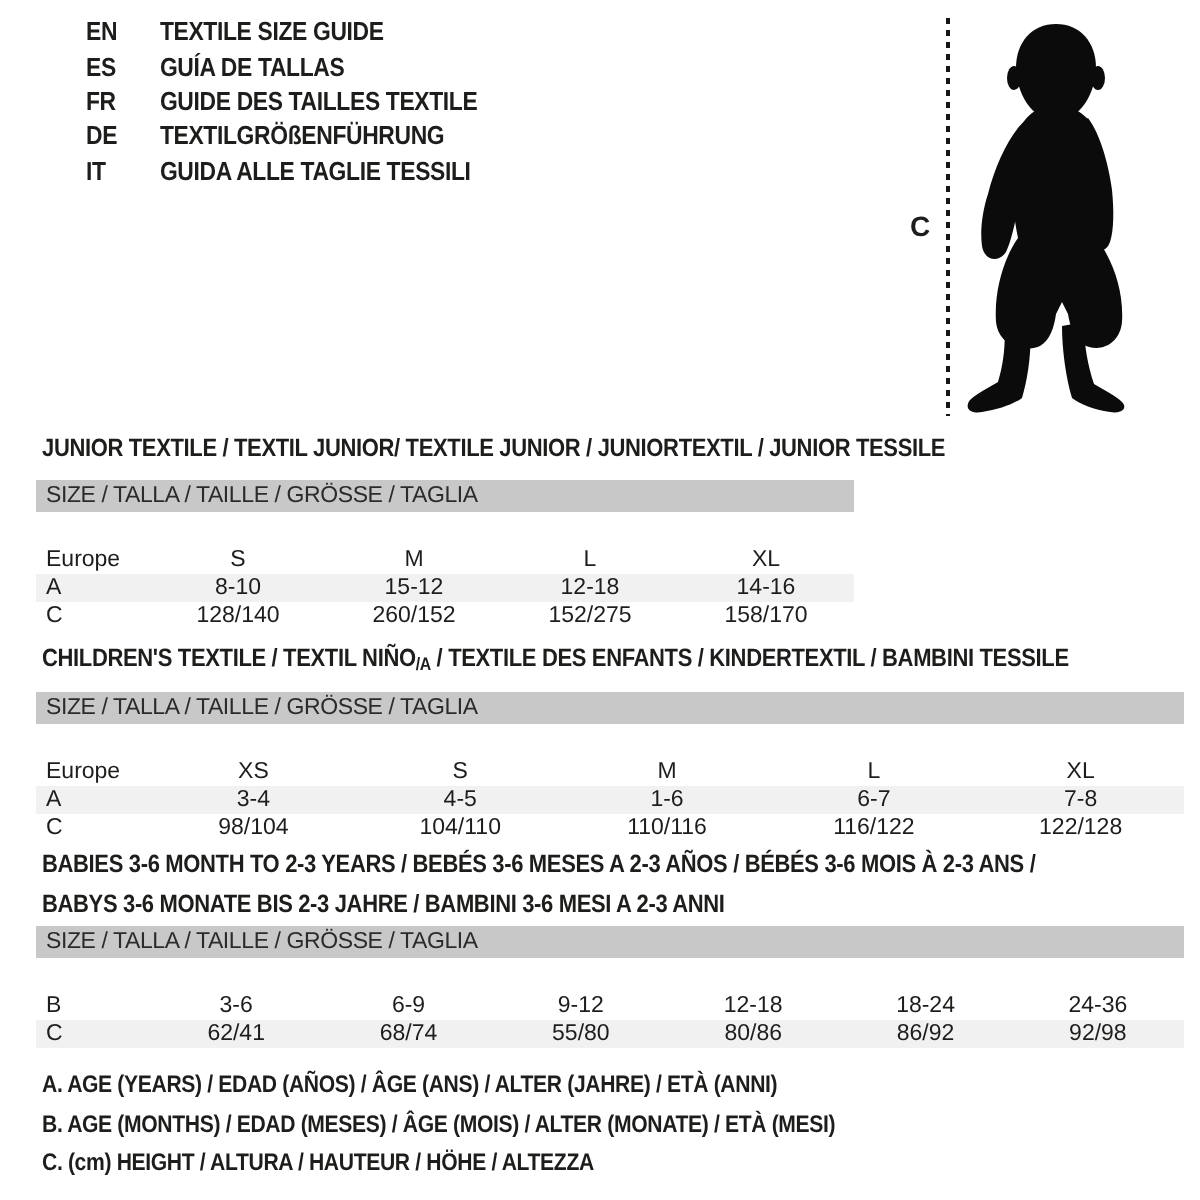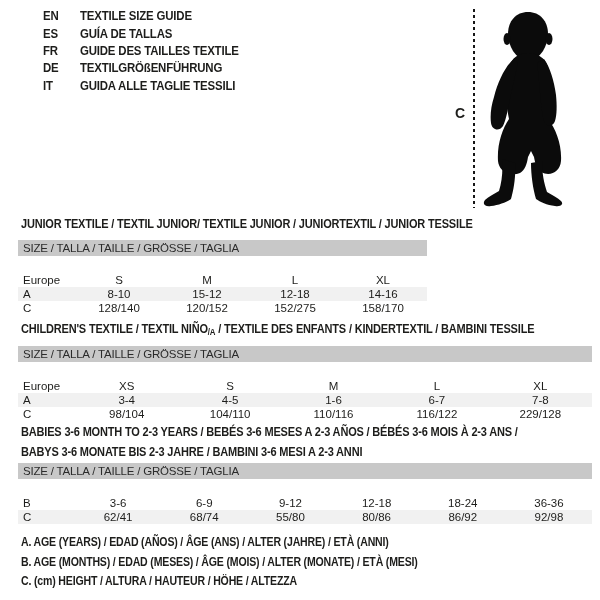--- a/index.html
+++ b/index.html
@@ -104,21 +104,21 @@
     <div class="trow stripe">
       <span class="c0">A</span>
       <span class="c">8-10</span>
       <span class="c">15-12</span>
       <span class="c">12-18</span>
       <span class="c">14-16</span>
     </div>
     <div class="trow">
       <span class="c0">C</span>
       <span class="c">128/140</span>
-      <span class="c">120/152</span>
+      <span class="c">260/152</span>
       <span class="c">152/275</span>
       <span class="c">158/170</span>
     </div>
   </div>
 
   <div class="sec-title" id="title-2"><span>CHILDREN'S TEXTILE / TEXTIL NIÑO</span><span class="sub-a">/A</span><span> / TEXTILE DES ENFANTS / KINDERTEXTIL / BAMBINI TESSILE</span></div>
   <div class="table" id="t2">
     <div class="band">SIZE / TALLA / TAILLE / GRÖSSE / TAGLIA</div>
     <div class="trow">
       <span class="c0">Europe</span>
@@ -135,38 +135,38 @@
       <span class="c">1-6</span>
       <span class="c">6-7</span>
       <span class="c">7-8</span>
     </div>
     <div class="trow">
       <span class="c0">C</span>
       <span class="c">98/104</span>
       <span class="c">104/110</span>
       <span class="c">110/116</span>
       <span class="c">116/122</span>
-      <span class="c">229/128</span>
+      <span class="c">122/128</span>
     </div>
   </div>
 
   <div class="sec-title" id="title-3">
     <div>BABIES 3-6 MONTH TO 2-3 YEARS / BEBÉS 3-6 MESES A 2-3 AÑOS / BÉBÉS 3-6 MOIS À 2-3 ANS /</div>
     <div>BABYS 3-6 MONATE BIS 2-3 JAHRE / BAMBINI 3-6 MESI A 2-3 ANNI</div>
   </div>
   <div class="table" id="t3">
     <div class="band">SIZE / TALLA / TAILLE / GRÖSSE / TAGLIA</div>
     <div class="trow">
       <span class="c0">B</span>
       <span class="c">3-6</span>
       <span class="c">6-9</span>
       <span class="c">9-12</span>
       <span class="c">12-18</span>
       <span class="c">18-24</span>
-      <span class="c">36-36</span>
+      <span class="c">24-36</span>
     </div>
     <div class="trow stripe">
       <span class="c0">C</span>
       <span class="c">62/41</span>
       <span class="c">68/74</span>
       <span class="c">55/80</span>
       <span class="c">80/86</span>
       <span class="c">86/92</span>
       <span class="c">92/98</span>
     </div>

